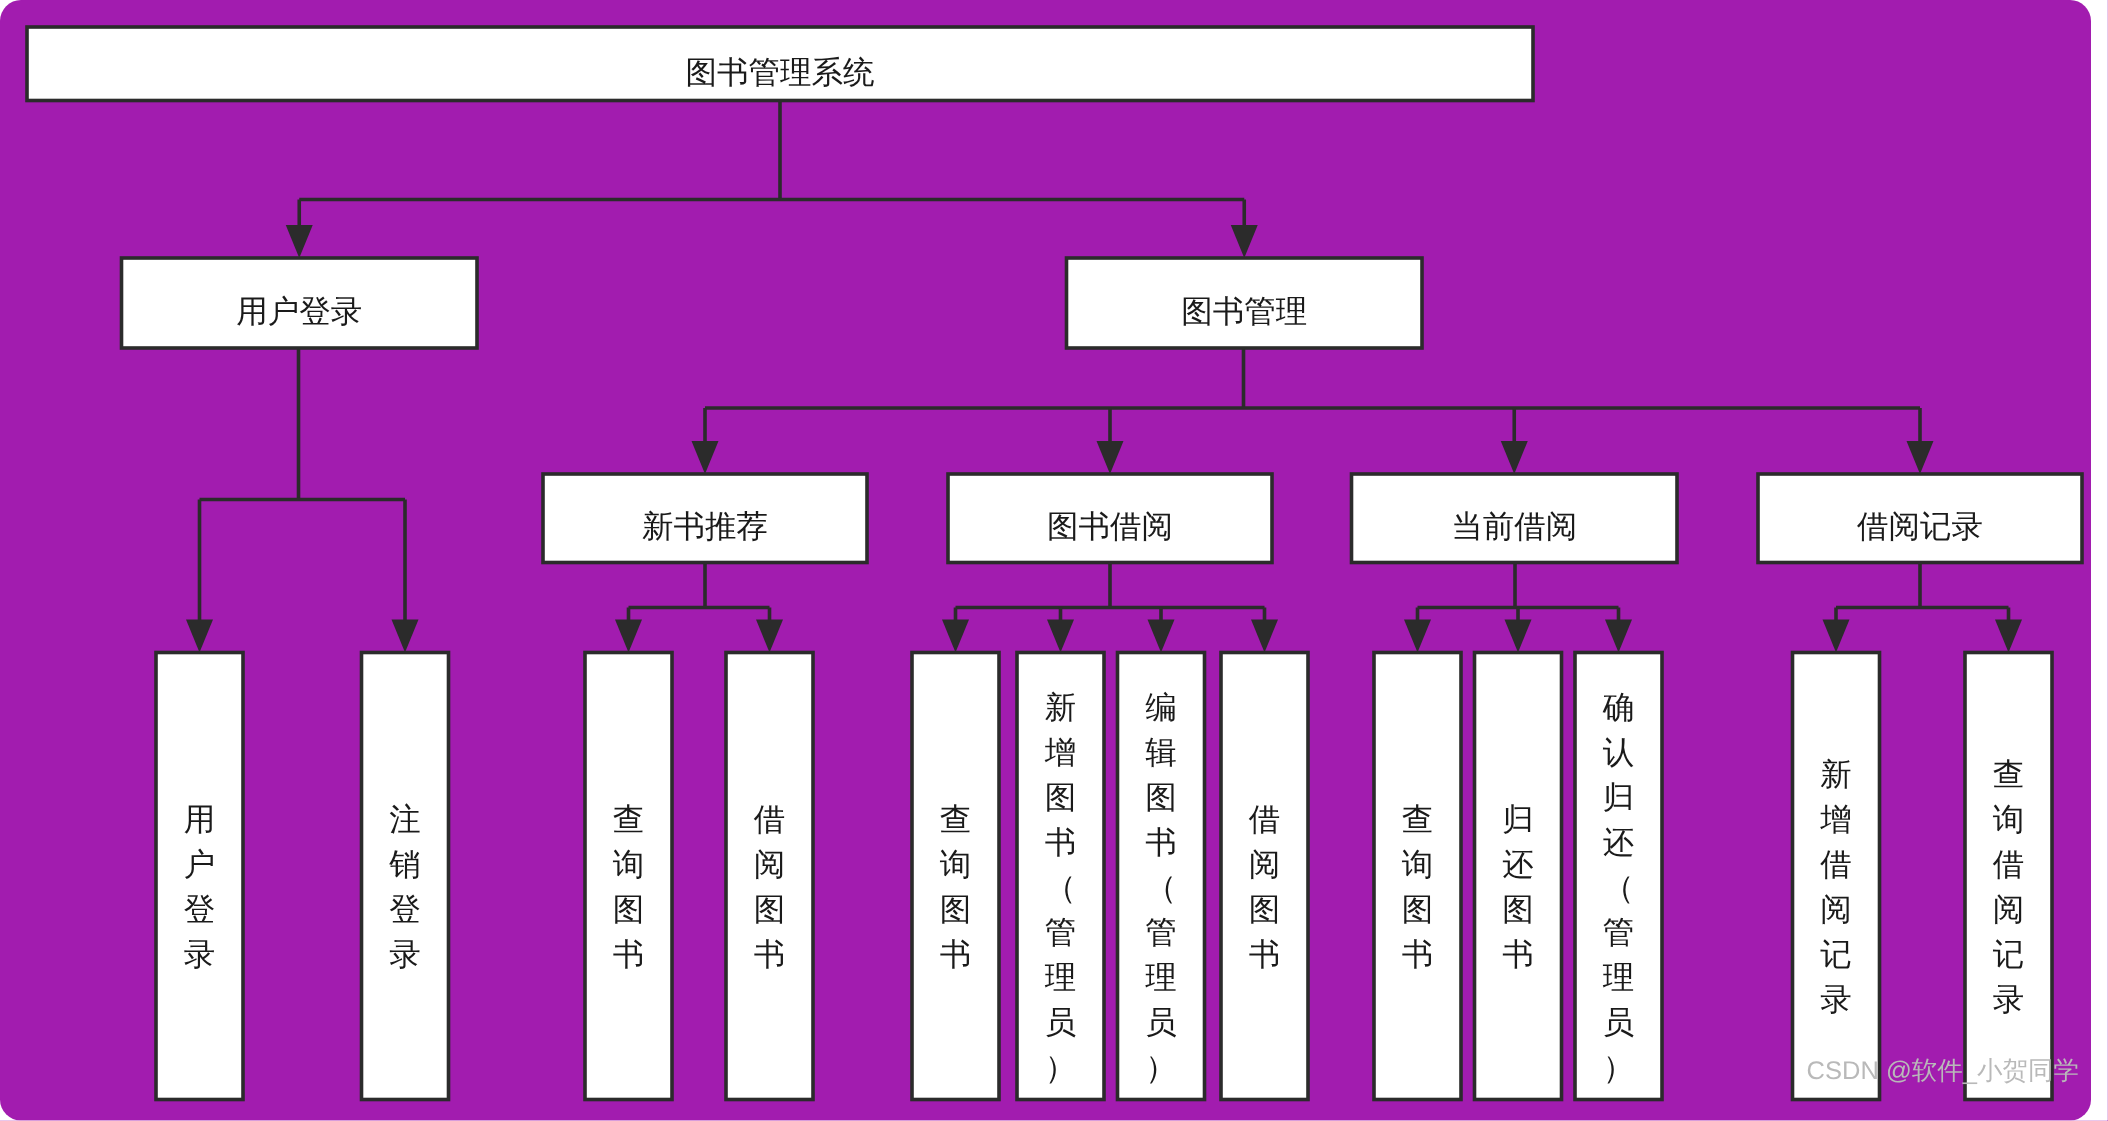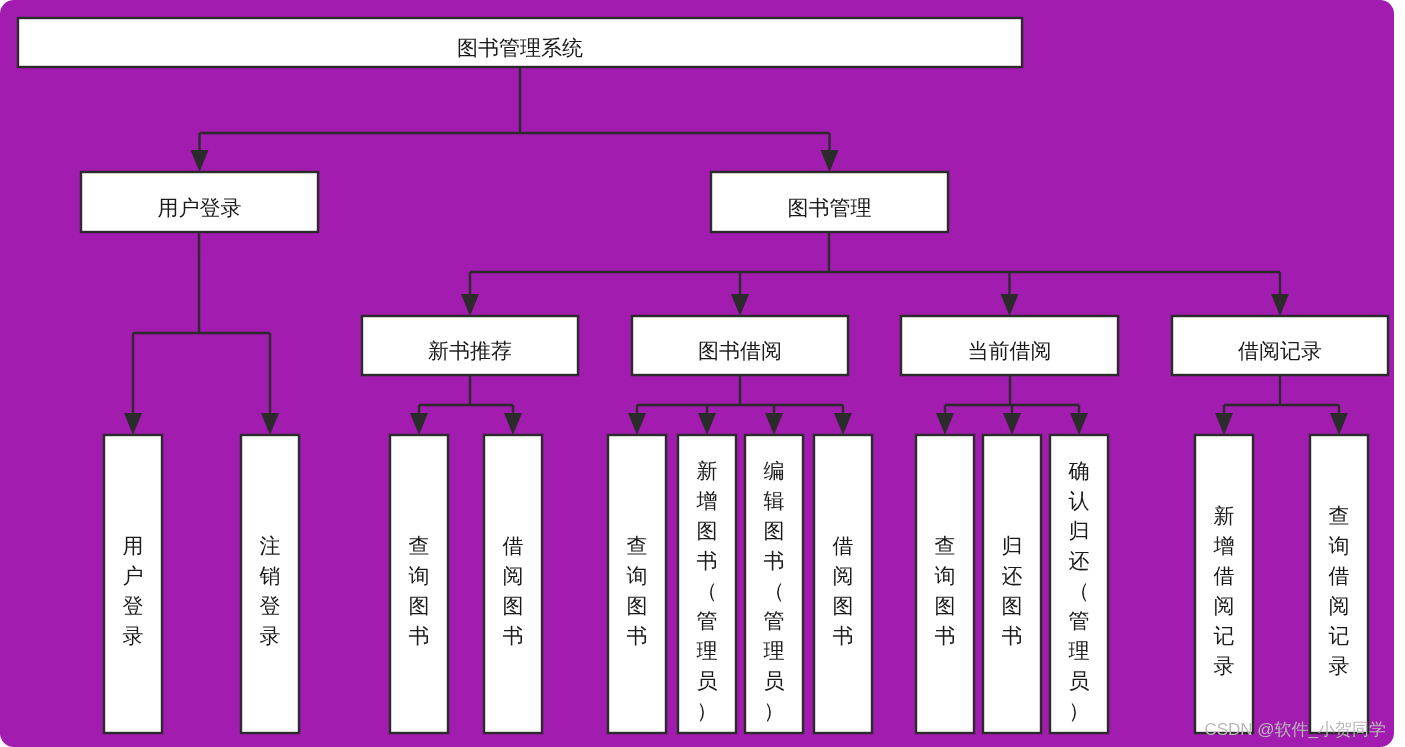--- a/index.html
+++ b/index.html
@@ -45,21 +45,21 @@
   .node-label {
     fill: #1a1a1a;
     font-family: "Liberation Sans", "DejaVu Sans", sans-serif;
     font-size: 21px;
     text-anchor: middle;
     dominant-baseline: middle;
   }
   .watermark-text {
     position: absolute;
     right: 8px;
-    bottom: 6px;
+    bottom: 22px;
     font-family: "Liberation Sans", "DejaVu Sans", sans-serif;
     font-size: 17px;
     color: #b9b9b9;
     white-space: nowrap;
     user-select: none;
   }
 </style>
 </head>
 <body>
 

